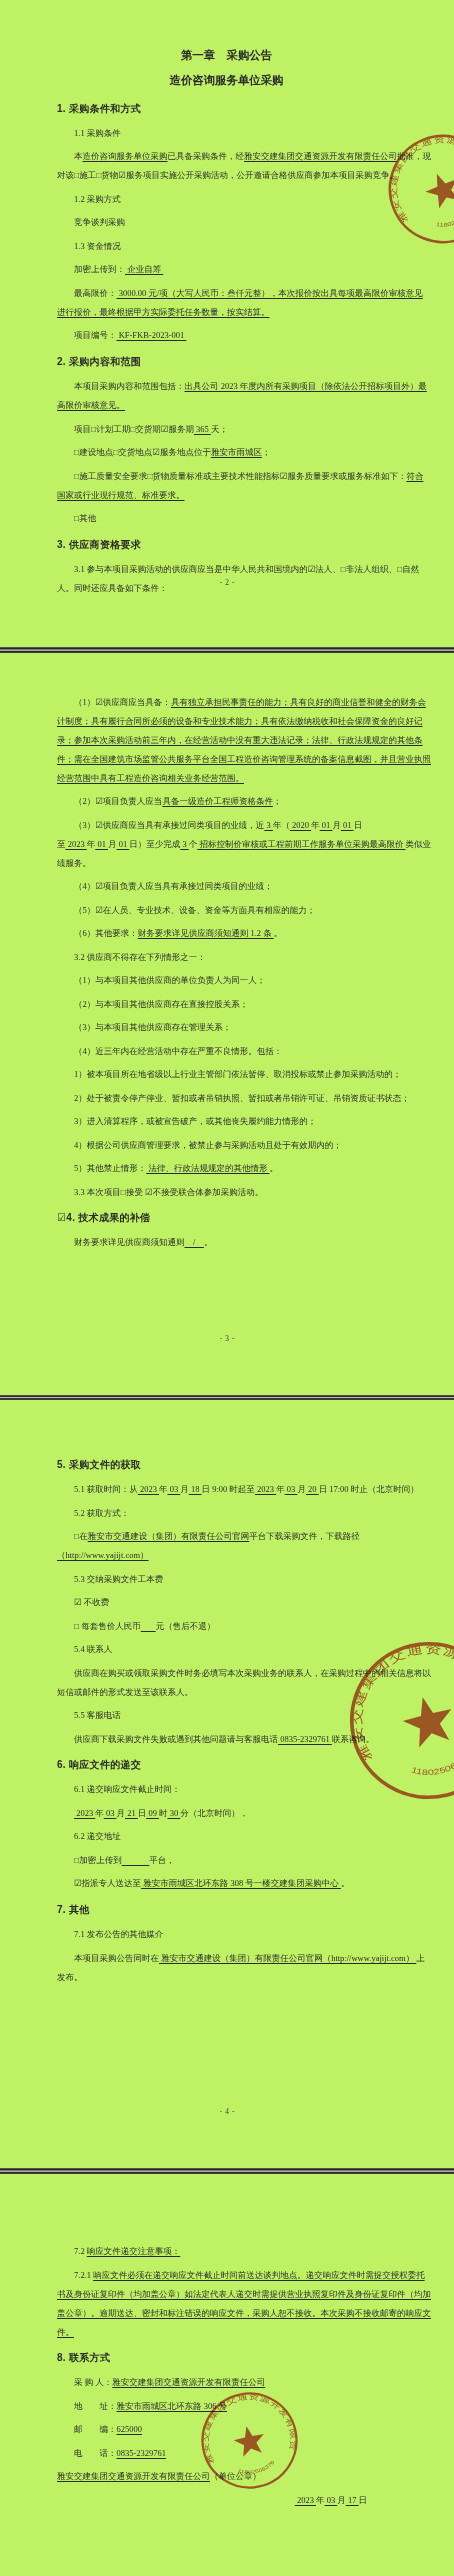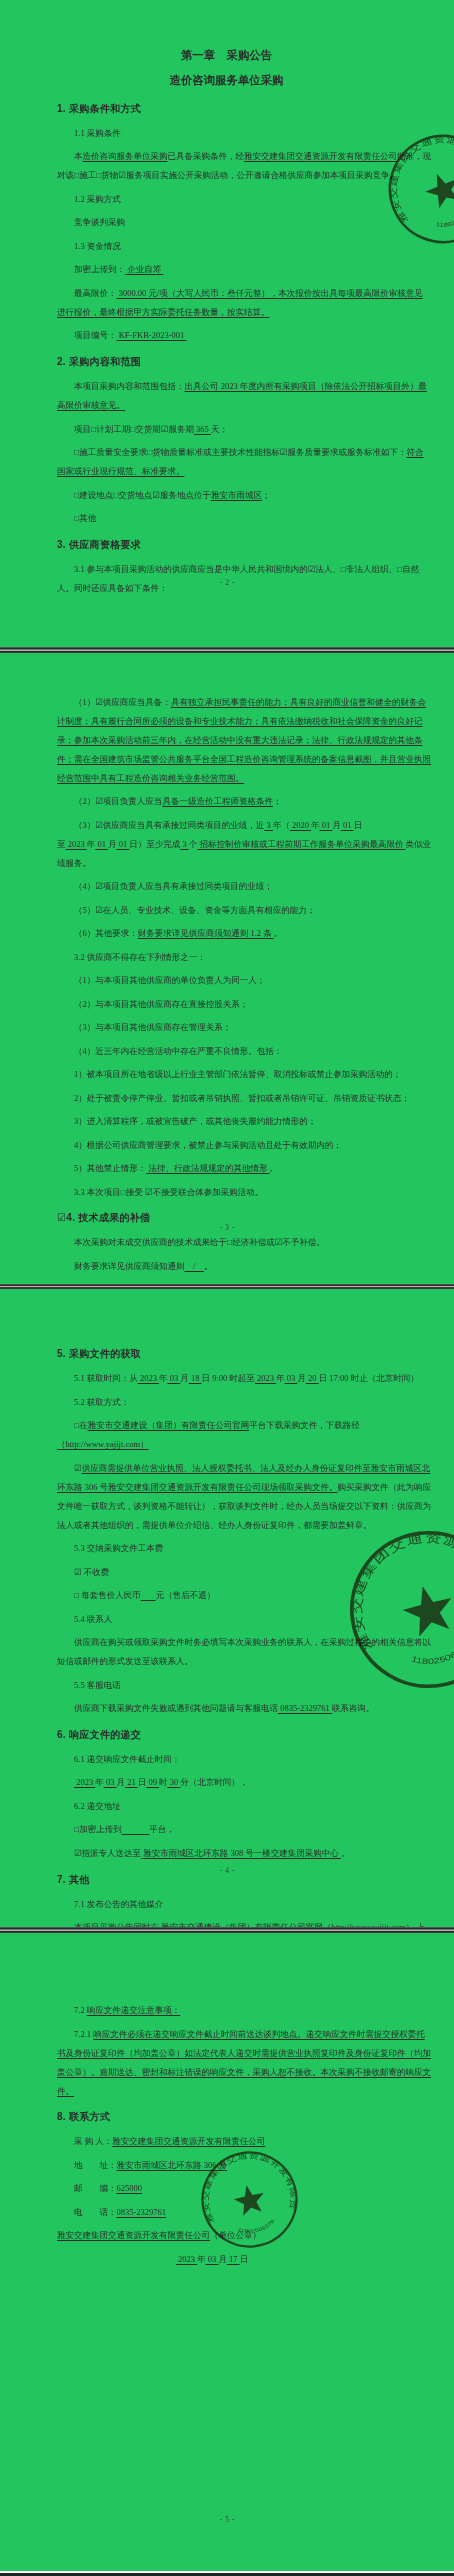--- a/index.html
+++ b/index.html
@@ -7,21 +7,21 @@
     width:455px;
     background:#f2f2ef;
     font-family:"Liberation Serif","DejaVu Serif",serif;
     color:#2b2b2b;
     -webkit-font-smoothing:antialiased;
   }
   #doc{width:455px;}
   .page{
     position:relative;
     overflow:hidden;
-    background:#22c55e;
+    background:#bef264;
   }
   .page-sep{
     height:5.7px;
     background:linear-gradient(#6a6a6a 0%,#1d1d1d 28%,#8a8a8a 44%,#d8d8d4 54%,#262626 72%,#454545 100%);
   }
   .bottom-line{
     height:5.7px;
     background:linear-gradient(#fbfbf9 0%,#fbfbf9 35%,#232323 40%,#232323 78%,#5a5a5a 100%);
   }
   .content{padding:43px 24px 0 57px;}
@@ -34,21 +34,21 @@
     font-family:"Liberation Sans","DejaVu Sans",sans-serif;
     font-weight:bold;font-size:11.4px;line-height:24px;
     text-align:center;margin:0 35px 1.1px 0;text-indent:0;
   }
   .blk.h2{
     font-family:"Liberation Sans","DejaVu Sans",sans-serif;
     font-weight:bold;font-size:10px;line-height:19.3px;
     margin:6.8px 0 5.7px 0;text-indent:0;letter-spacing:0.3px;
   }
   .blk.pr{text-align:left;padding-right:17px;margin-top:4px;text-indent:0;}
-  .blk.pr2{text-align:center;padding-right:64px;margin-top:1.1px;text-indent:0;}
+  .blk.pr2{text-align:right;padding-right:64px;margin-top:1.1px;text-indent:0;}
   .u{text-decoration:underline;text-underline-offset:2.3px;text-decoration-thickness:0.6px;}
   .page-num{
     position:absolute;left:0;width:100%;
     text-align:center;font-size:7.4px;color:#3c3c3c;letter-spacing:0.6px;
   }
   .pn1{bottom:60px;}
   .pn2{bottom:52px;}
   .pn3{bottom:52px;}
   .pn4{bottom:47px;}
   .stamp{
@@ -75,76 +75,74 @@
         <div class="blk p"><span>本</span><span class="u">造价咨询服务单位采购</span><span>已具备采购条件，经</span><span class="u">雅安交建集团交通资源开发有限责任公司</span><span>批准，现对该□施工□货物☑服务项目实施公开采购活动，公开邀请合格供应商参加本项目采购竞争。</span></div>
         <div class="blk p"><span>1.2 采购方式</span></div>
         <div class="blk p"><span>竞争谈判采购</span></div>
         <div class="blk p"><span>1.3 资金情况</span></div>
         <div class="blk p"><span>加密上传到：</span><span class="u">&nbsp;企业自筹&nbsp;</span></div>
         <div class="blk p"><span>最高限价：</span><span class="u">&nbsp;3000.00 元/项（大写人民币：叁仟元整），本次报价按出具每项最高限价审核意见进行报价，最终根据甲方实际委托任务数量，按实结算。</span></div>
         <div class="blk p"><span>项目编号：</span><span class="u">&nbsp;KF-FKB-2023-001&nbsp;</span></div>
         <div class="blk h2"><span>2. 采购内容和范围</span></div>
         <div class="blk p"><span>本项目采购内容和范围包括：</span><span class="u">出具公司 2023 年度内所有采购项目（除依法公开招标项目外）最高限价审核意见。</span></div>
         <div class="blk p"><span>项目□计划工期□交货期☑服务期</span><span class="u">&nbsp;365&nbsp;</span><span>天；</span></div>
+        <div class="blk p"><span>□建设地点□交货地点☑服务地点位于</span><span class="u">雅安市雨城区</span><span>；</span></div>
         <div class="blk p"><span>□施工质量安全要求□货物质量标准或主要技术性能指标☑服务质量要求或服务标准如下：</span><span class="u">符合国家或行业现行规范、标准要求。</span></div>
-        <div class="blk p"><span>□建设地点□交货地点☑服务地点位于</span><span class="u">雅安市雨城区</span><span>；</span></div>
         <div class="blk p"><span>□其他</span></div>
         <div class="blk h2"><span>3. 供应商资格要求</span></div>
         <div class="blk p"><span>3.1 参与本项目采购活动的供应商应当是中华人民共和国境内的☑法人、□非法人组织、□自然人。同时还应具备如下条件：</span></div>
       </div>
     <div class="stamp stamp-a"><svg viewBox="0 0 200 200" width="100%" height="100%">
           <circle cx="100" cy="100" r="93" fill="none" stroke="#c4372c" stroke-width="4.5"></circle>
           <defs>
             <path id="sealTop0" d="M 22.9,128 A 82,82 0 1 1 177.1,128" fill="none"></path>
             <path id="sealBot0" d="M 57.6,150.6 A 66,66 0 0 0 142.4,150.6" fill="none"></path>
           </defs>
           <text fill="#c4372c" font-size="15" font-family="Liberation Sans, sans-serif" letter-spacing="1"><textPath href="#sealTop0" textLength="388" lengthAdjust="spacingAndGlyphs">雅安交建集团交通资源开发有限责任公司</textPath></text>
           <text fill="#c4372c" font-size="9.5" font-family="Liberation Sans, sans-serif"><textPath href="#sealBot0" startOffset="8" textLength="88" lengthAdjust="spacingAndGlyphs">118025063760</textPath></text>
           <path fill="#c4372c" d="M100,71 L107.6,92.5 L130.4,93.1 L112.4,107 L118.8,128.9 L100,116 L81.2,128.9 L87.6,107 L69.6,93.1 L92.4,92.5 Z"></path>
         </svg></div>
     <div class="page-num pn1">- 2 -</div>
   </div>
 
   <div class="page-sep"></div>
 
-  <div class="page" style="height:631px">
+  <div class="page" style="height:742px">
     <div class="content c2">
         <div class="blk p"><span>（1）☑供应商应当具备：</span><span class="u">具有独立承担民事责任的能力；具有良好的商业信誉和健全的财务会计制度；具有履行合同所必须的设备和专业技术能力；具有依法缴纳税收和社会保障资金的良好记录；参加本次采购活动前三年内，在经营活动中没有重大违法记录；法律、行政法规规定的其他条件；需在全国建筑市场监管公共服务平台全国工程造价咨询管理系统的备案信息截图，并且营业执照经营范围中具有工程造价咨询相关业务经营范围。</span></div>
         <div class="blk p"><span>（2）☑项目负责人应当</span><span class="u">具备一级造价工程师资格条件</span><span>；</span></div>
         <div class="blk p"><span>（3）☑供应商应当具有承接过同类项目的业绩，近</span><span class="u">&nbsp;3&nbsp;</span><span>年（</span><span class="u">&nbsp;2020&nbsp;</span><span>年</span><span class="u">&nbsp;01&nbsp;</span><span>月</span><span class="u">&nbsp;01&nbsp;</span><span>日至</span><span class="u">&nbsp;2023&nbsp;</span><span>年</span><span class="u">&nbsp;01&nbsp;</span><span>月</span><span class="u">&nbsp;01&nbsp;</span><span>日）至少完成</span><span class="u">&nbsp;3&nbsp;</span><span>个</span><span class="u">&nbsp;招标控制价审核或工程前期工作服务单位采购最高限价&nbsp;</span><span>类似业绩服务。</span></div>
         <div class="blk p"><span>（4）☑项目负责人应当具有承接过同类项目的业绩；</span></div>
         <div class="blk p"><span>（5）☑在人员、专业技术、设备、资金等方面具有相应的能力；</span></div>
         <div class="blk p"><span>（6）其他要求：</span><span class="u">财务要求详见供应商须知通则 1.2 条&nbsp;</span><span>。</span></div>
         <div class="blk p"><span>3.2 供应商不得存在下列情形之一：</span></div>
         <div class="blk p"><span>（1）与本项目其他供应商的单位负责人为同一人；</span></div>
         <div class="blk p"><span>（2）与本项目其他供应商存在直接控股关系；</span></div>
         <div class="blk p"><span>（3）与本项目其他供应商存在管理关系；</span></div>
         <div class="blk p"><span>（4）近三年内在经营活动中存在严重不良情形。包括：</span></div>
         <div class="blk p"><span>1）被本项目所在地省级以上行业主管部门依法暂停、取消投标或禁止参加采购活动的；</span></div>
         <div class="blk p"><span>2）处于被责令停产停业、暂扣或者吊销执照、暂扣或者吊销许可证、吊销资质证书状态；</span></div>
         <div class="blk p"><span>3）进入清算程序，或被宣告破产，或其他丧失履约能力情形的；</span></div>
         <div class="blk p"><span>4）根据公司供应商管理要求，被禁止参与采购活动且处于有效期内的；</span></div>
         <div class="blk p"><span>5）其他禁止情形：</span><span class="u">&nbsp;法律、行政法规规定的其他情形&nbsp;</span><span>。</span></div>
         <div class="blk p"><span>3.3 本次项目□接受 ☑不接受联合体参加采购活动。</span></div>
         <div class="blk h2"><span>☑4. 技术成果的补偿</span></div>
-        <div class="blk p"><span>本次采购对未成交供应商的技术成果给于□经济补偿或☑不予补偿。</span></div>
         <div class="blk p"><span>财务要求详见供应商须知通则</span><span class="u">&nbsp;&nbsp;&nbsp;&nbsp;/&nbsp;&nbsp;&nbsp;&nbsp;</span><span>。</span></div>
       </div>
     <div class="page-num pn2">- 3 -</div>
   </div>
 
   <div class="page-sep"></div>
 
-  <div class="page" style="height:638px">
+  <div class="page" style="height:768px">
     <div class="content c3">
         <div class="blk h2"><span>5. 采购文件的获取</span></div>
         <div class="blk p"><span>5.1 获取时间：从</span><span class="u">&nbsp;2023&nbsp;</span><span>年</span><span class="u">&nbsp;03&nbsp;</span><span>月</span><span class="u">&nbsp;18&nbsp;</span><span>日 9:00 时起至</span><span class="u">&nbsp;2023&nbsp;</span><span>年</span><span class="u">&nbsp;03&nbsp;</span><span>月</span><span class="u">&nbsp;20&nbsp;</span><span>日 17:00 时止（北京时间）</span></div>
         <div class="blk p"><span>5.2 获取方式：</span></div>
         <div class="blk p"><span>□在</span><span class="u">雅安市交通建设（集团）有限责任公司官网</span><span>平台下载采购文件，下载路径</span><span class="u">（http://www.yajijt.com）</span></div>
-        <div class="blk p"><span>☑</span><span class="u">供应商需提供单位营业执照、法人授权委托书、法人及经办人身份证复印件至雅安市雨城区北环东路 306 号雅安交建集团交通资源开发有限责任公司现场领取采购文件。</span><span>购买采购文件（此为响应文件唯一获取方式，谈判资格不能转让），获取谈判文件时，经办人员当场提交以下资料：供应商为法人或者其他组织的，需提供单位介绍信、经办人身份证复印件，都需要加盖鲜章。</span></div>
         <div class="blk p"><span>5.3 交纳采购文件工本费</span></div>
         <div class="blk p"><span>☑ 不收费</span></div>
         <div class="blk p"><span>□ 每套售价人民币</span><span class="u">&nbsp;&nbsp;&nbsp;&nbsp;&nbsp;&nbsp;&nbsp;</span><span>元（售后不退）</span></div>
         <div class="blk p"><span>5.4 联系人</span></div>
         <div class="blk p"><span>供应商在购买或领取采购文件时务必填写本次采购业务的联系人，在采购过程中的相关信息将以短信或邮件的形式发送至该联系人。</span></div>
         <div class="blk p"><span>5.5 客服电话</span></div>
         <div class="blk p"><span>供应商下载采购文件失败或遇到其他问题请与客服电话</span><span class="u">&nbsp;0835-2329761&nbsp;</span><span>联系咨询。</span></div>
         <div class="blk h2"><span>6. 响应文件的递交</span></div>
         <div class="blk p"><span>6.1 递交响应文件截止时间：</span></div>
         <div class="blk p"><span class="u">&nbsp;2023&nbsp;</span><span>年</span><span class="u">&nbsp;03&nbsp;</span><span>月</span><span class="u">&nbsp;21&nbsp;</span><span>日</span><span class="u">&nbsp;09&nbsp;</span><span>时</span><span class="u">&nbsp;30&nbsp;</span><span>分（北京时间），</span></div>

